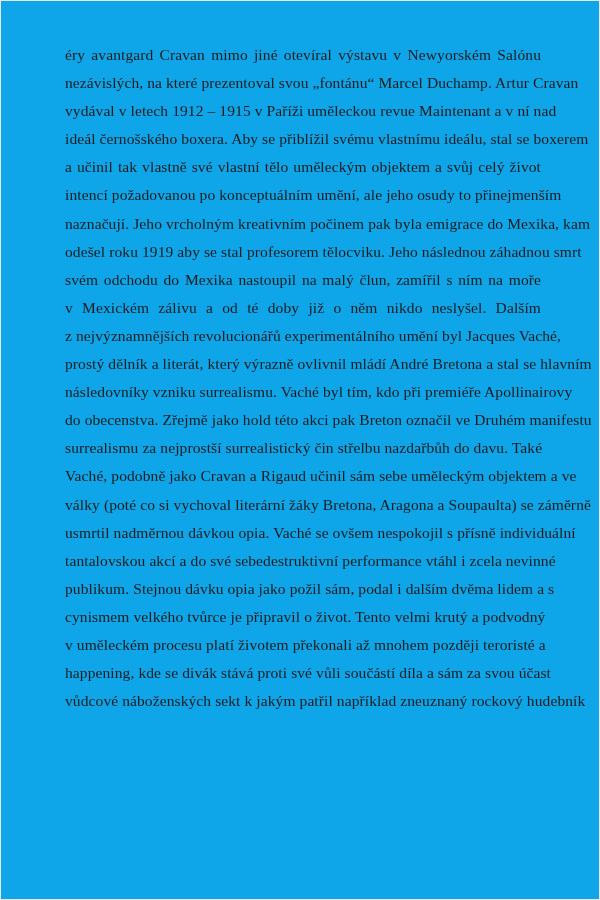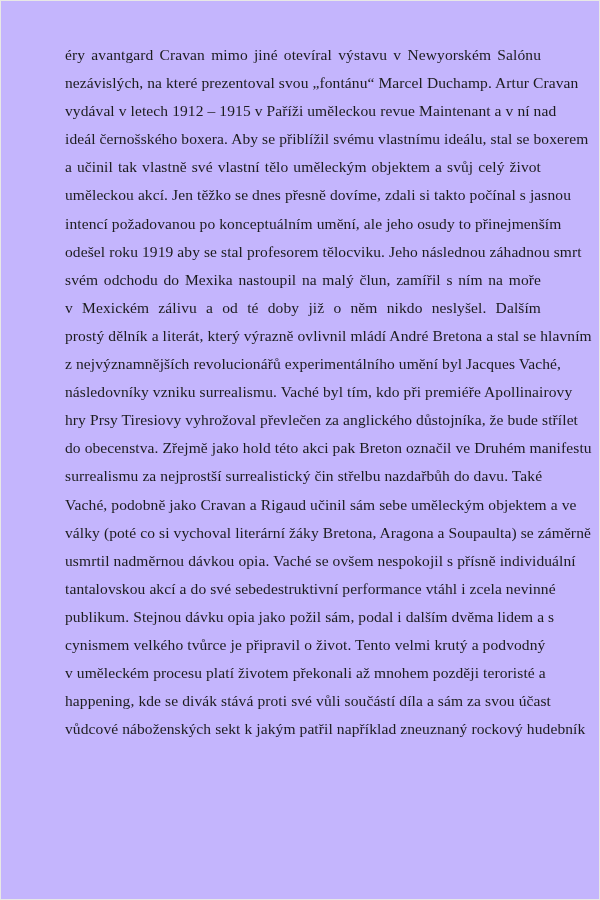--- a/index.html
+++ b/index.html
@@ -7,21 +7,21 @@
     padding: 0;
     width: 600px;
     height: 900px;
     background: #ffffff;
     overflow: hidden;
   }
   .page {
     box-sizing: border-box;
     width: 600px;
     height: 900px;
-    background: #c4b5fd;
+    background: #0ea5e9;
     border: 1px solid #e8e8e6;
     padding: 40px 58px 0 64px;
     font-family: "Liberation Serif", "DejaVu Serif", serif;
     color: #1c1c1e;
   }
   .line {
     font-size: 15.5px;
     line-height: 28.1px;
     height: 28.1px;
     white-space: nowrap;
@@ -34,29 +34,28 @@
 </style>
 </head>
 <body>
 
 <div class="page">
     <div class="line">éry avantgard Cravan mimo jiné otevíral výstavu v Newyorském Salónu</div>
     <div class="line">nezávislých, na které prezentoval svou „fontánu“ Marcel Duchamp. Artur Cravan</div>
     <div class="line">vydával v letech 1912 – 1915 v Paříži uměleckou revue Maintenant a v ní nad</div>
     <div class="line">ideál černošského boxera. Aby se přiblížil svému vlastnímu ideálu, stal se boxerem</div>
     <div class="line">a učinil tak vlastně své vlastní tělo uměleckým objektem a svůj celý život</div>
-    <div class="line">uměleckou akcí. Jen těžko se dnes přesně dovíme, zdali si takto počínal s jasnou</div>
     <div class="line">intencí požadovanou po konceptuálním umění, ale jeho osudy to přinejmenším</div>
+    <div class="line">naznačují. Jeho vrcholným kreativním počinem pak byla emigrace do Mexika, kam</div>
     <div class="line">odešel roku 1919 aby se stal profesorem tělocviku. Jeho následnou záhadnou smrt</div>
     <div class="line">svém odchodu do Mexika nastoupil na malý člun, zamířil s ním na moře</div>
     <div class="line">v Mexickém zálivu a od té doby již o něm nikdo neslyšel. Dalším</div>
+    <div class="line">z nejvýznamnějších revolucionářů experimentálního umění byl Jacques Vaché,</div>
     <div class="line">prostý dělník a literát, který výrazně ovlivnil mládí André Bretona a stal se hlavním</div>
-    <div class="line">z nejvýznamnějších revolucionářů experimentálního umění byl Jacques Vaché,</div>
     <div class="line">následovníky vzniku surrealismu. Vaché byl tím, kdo při premiéře Apollinairovy</div>
-    <div class="line">hry Prsy Tiresiovy vyhrožoval převlečen za anglického důstojníka, že bude střílet</div>
     <div class="line">do obecenstva. Zřejmě jako hold této akci pak Breton označil ve Druhém manifestu</div>
     <div class="line">surrealismu za nejprostší surrealistický čin střelbu nazdařbůh do davu. Také</div>
     <div class="line">Vaché, podobně jako Cravan a Rigaud učinil sám sebe uměleckým objektem a ve</div>
     <div class="line">války (poté co si vychoval literární žáky Bretona, Aragona a Soupaulta) se záměrně</div>
     <div class="line">usmrtil nadměrnou dávkou opia. Vaché se ovšem nespokojil s přísně individuální</div>
     <div class="line">tantalovskou akcí a do své sebedestruktivní performance vtáhl i zcela nevinné</div>
     <div class="line">publikum. Stejnou dávku opia jako požil sám, podal i dalším dvěma lidem a s</div>
     <div class="line">cynismem velkého tvůrce je připravil o život. Tento velmi krutý a podvodný</div>
     <div class="line">v uměleckém procesu platí životem překonali až mnohem později teroristé a</div>
     <div class="line">happening, kde se divák stává proti své vůli součástí díla a sám za svou účast</div>

